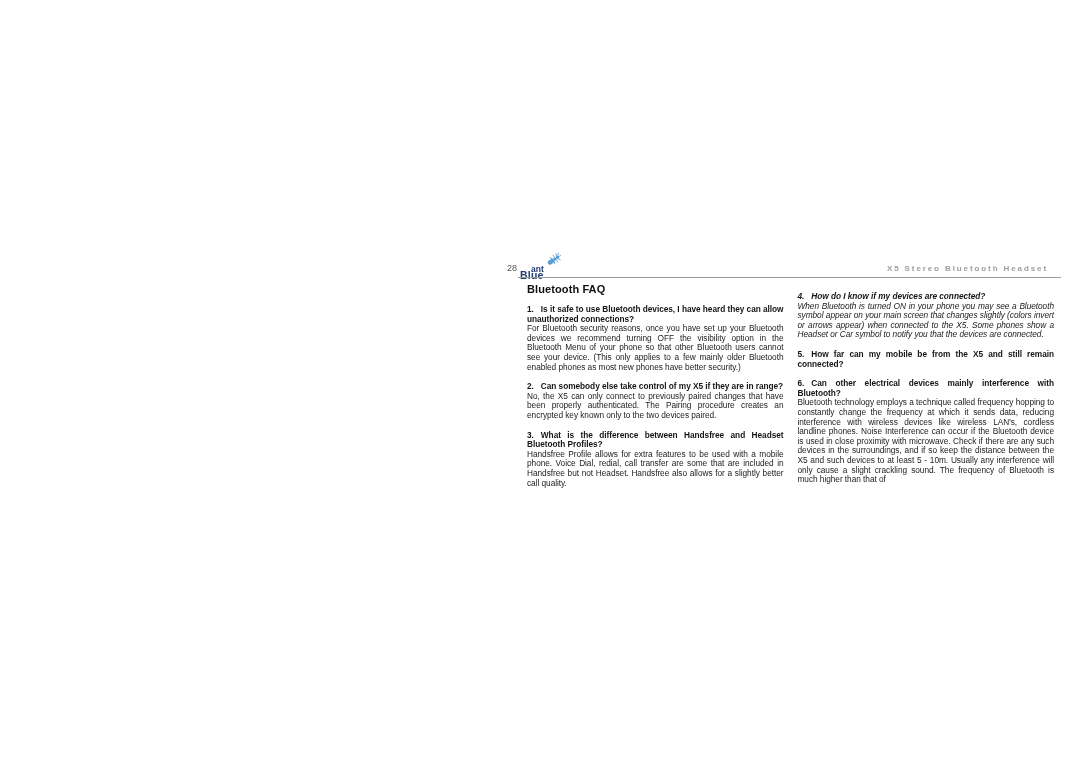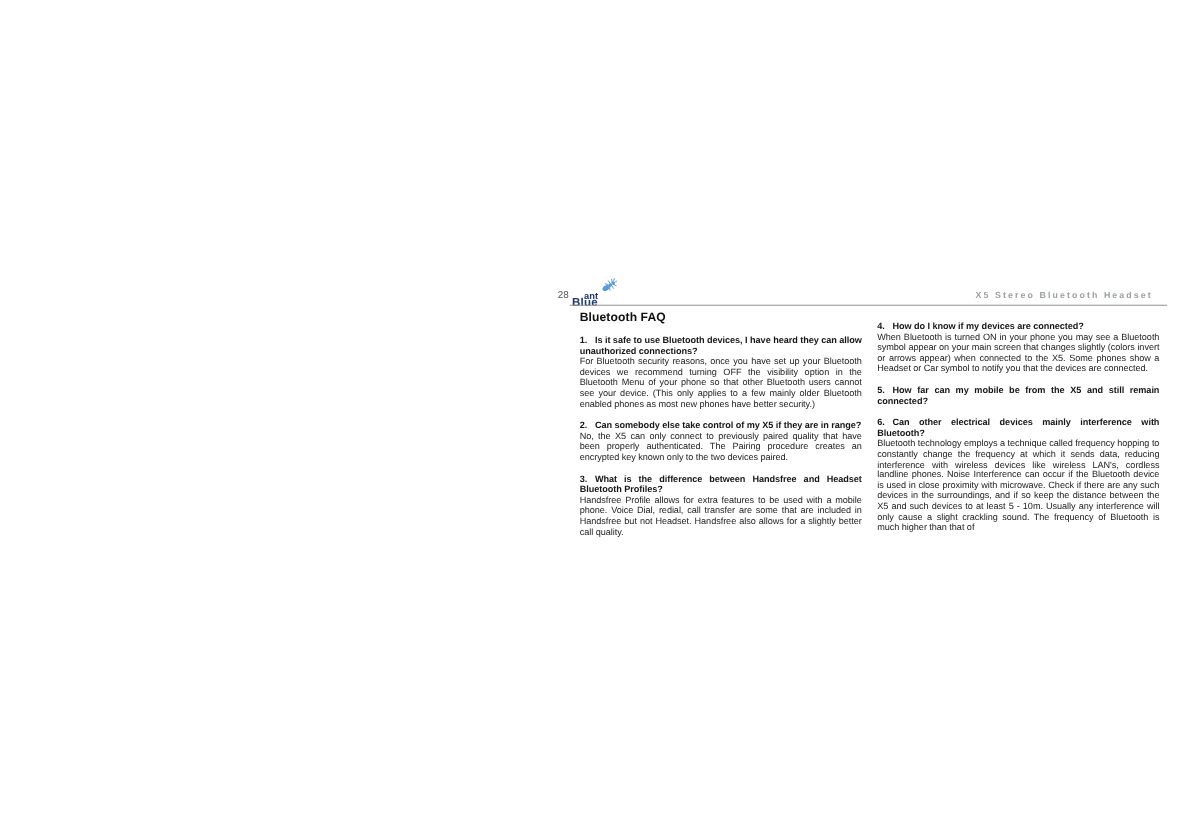--- a/index.html
+++ b/index.html
@@ -49,21 +49,21 @@
   }
   .col { flex: 1; min-width: 0; }
   .col-right { padding-top: 9px; }
 
   .faq-title {
     font-size: 11px; font-weight: bold; color: #111111;
     margin-bottom: 2px; letter-spacing: 0.1px;
   }
   .faq-item { margin-top: 10px; }
   .faq-item:first-of-type { margin-top: 0; }
-  .col-right .faq-item:first-of-type { margin-top: 0; }
+  .col-right .faq-item:first-of-type { margin-top: 0; font-style: italic; }
 
   .q {
     font-size: 8.3px; font-weight: bold; color: #151515;
     line-height: 9.6px; text-align: justify; letter-spacing: -0.05px;
   }
   .qnum { margin-right: 7px; }
   .a {
     font-size: 8.3px; color: #222222;
     line-height: 9.6px; text-align: justify; letter-spacing: -0.05px;
   }
@@ -112,21 +112,21 @@
       <div class="col col-left">
         <div class="faq-title">Bluetooth FAQ</div>
 
         <div class="faq-item">
           <div class="q"><span class="qnum">1.</span><span>Is it safe to use Bluetooth devices, I have heard they can allow unauthorized connections?</span></div>
           <div class="a">For Bluetooth security reasons, once you have set up your Bluetooth devices we recommend turning OFF the visibility option in the Bluetooth Menu of your phone so that other Bluetooth users cannot see your device. (This only applies to a few mainly older Bluetooth enabled phones as most new phones have better security.)</div>
         </div>
 
         <div class="faq-item">
           <div class="q"><span class="qnum">2.</span><span>Can somebody else take control of my X5 if they are in range?</span></div>
-          <div class="a">No, the X5 can only connect to previously paired quality that have been properly authenticated. The Pairing procedure creates an encrypted key known only to the two devices paired.</div>
+          <div class="a">No, the X5 can only connect to previously paired changes that have been properly authenticated. The Pairing procedure creates an encrypted key known only to the two devices paired.</div>
         </div>
 
         <div class="faq-item">
           <div class="q"><span class="qnum">3.</span><span>What is the difference between Handsfree and Headset Bluetooth Profiles?</span></div>
           <div class="a">Handsfree Profile allows for extra features to be used with a mobile phone. Voice Dial, redial, call transfer are some that are included in Handsfree but not Headset. Handsfree also allows for a slightly better call quality.</div>
         </div>
       </div>
 
       <div class="col col-right">
         <div class="faq-item">

